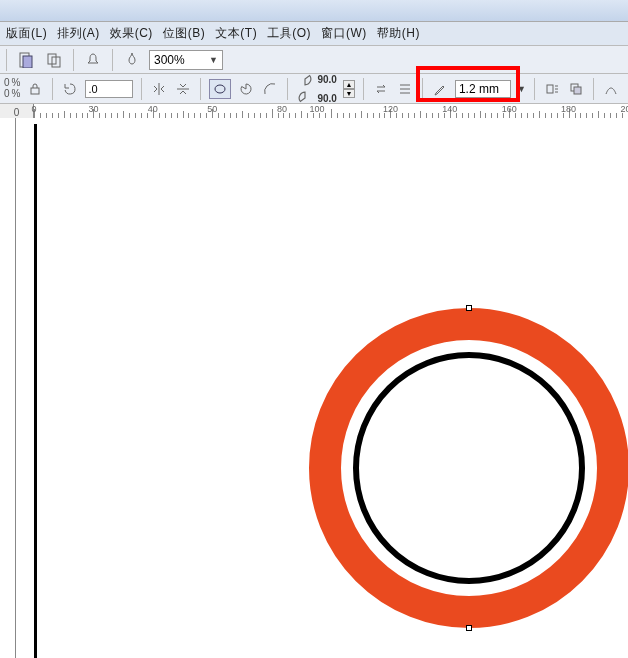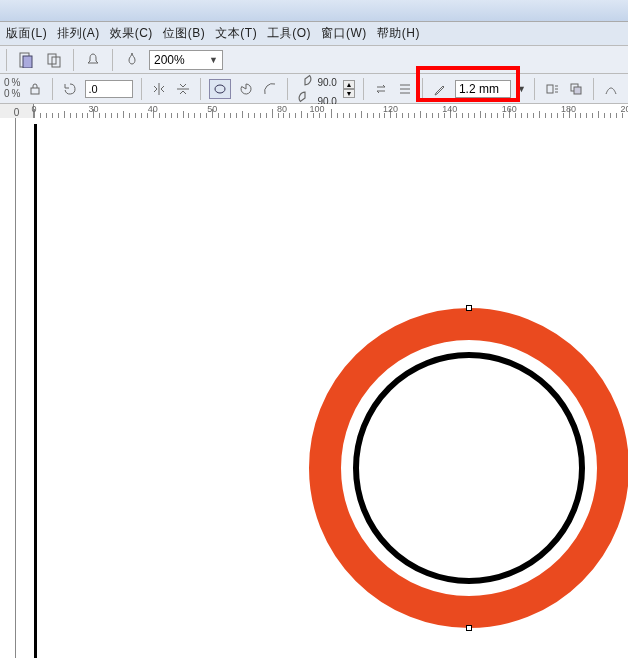--- a/index.html
+++ b/index.html
@@ -66,21 +66,21 @@
     align-items:center; gap:1px;
   }
   .small-icon { width:18px; height:18px; display:flex; align-items:center; justify-content:center; color:#444; }
   .small-icon svg{width:14px;height:14px;}
   .input-small{
     width:48px; height:18px; background:white; border:1px solid #999; font-size:11px; padding:0 2px;
   }
   .angle-block{
     display:flex; flex-direction:column; gap:1px; font-size:10px; color:#333;
   }
-  .angle-block .row{display:flex;align-items:flex-end;gap:3px;}
+  .angle-block .row{display:flex;align-items:center;gap:3px;font-weight:bold;}
   .outline-box{
     width:56px; height:18px; background:white; border:1px solid #999;
     display:flex; align-items:center; gap:2px; padding:0 3px;
   }
   .highlight-rect{
     position:absolute;
     border:4px solid #f00;
     pointer-events:none;
   }
   .ruler-h {
@@ -166,21 +166,21 @@
         <path d="M8 2c-2 0-3 2-3 4v3l-2 2h10l-2-2V6c0-2-1-4-3-4z" fill="none" stroke="#666"></path>
       </svg>
     </div>
   <div class="tb-sep"></div>
   <div class="tb-icon">
       <svg viewBox="0 0 16 16">
         <path d="M8 1c0 3-3 4-3 7 0 2 1 4 3 4s3-2 3-4c0-3-3-4-3-7z" fill="none" stroke="#666"></path>
       </svg>
     </div>
   <div class="zoom-box">
-    <span>200%</span>
+    <span>300%</span>
     <span class="caret">▼</span>
   </div>
 </div>
 
 <div class="toolbar2">
   <div class="pct-block">
     <div style="display:flex;gap:2px;align-items:center">
         <span>0</span>
         <span>%</span>
       </div>

